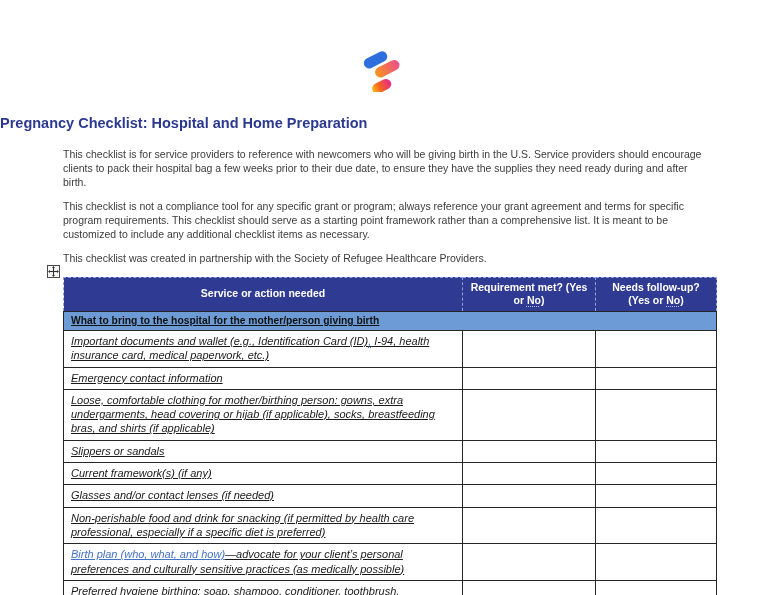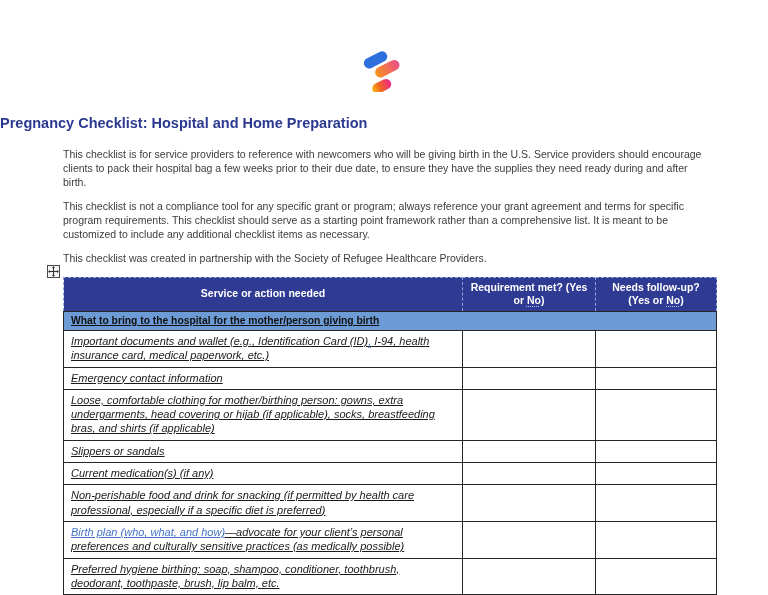--- a/index.html
+++ b/index.html
@@ -133,21 +133,26 @@
             <td class="cell-desc"><span>Loose, comfortable clothing for mother/birthing person: gowns, extra undergarments, head covering or hijab (if applicable), socks, breastfeeding bras, and shirts (if applicable)</span></td>
             <td class="cell-input"></td>
             <td class="cell-input"></td>
           </tr>
           <tr>
             <td class="cell-desc"><span>Slippers or sandals</span></td>
             <td class="cell-input"></td>
             <td class="cell-input"></td>
           </tr>
           <tr>
-            <td class="cell-desc"><span>Current medication(s) (if any)</span></td>
+            <td class="cell-desc"><span>Current framework(s) (if any)</span></td>
+            <td class="cell-input"></td>
+            <td class="cell-input"></td>
+          </tr>
+          <tr>
+            <td class="cell-desc"><span>Glasses and/or contact lenses (if needed)</span></td>
             <td class="cell-input"></td>
             <td class="cell-input"></td>
           </tr>
           <tr>
             <td class="cell-desc"><span>Non-perishable food and drink for snacking (if permitted by health care professional, especially if a specific diet is preferred)</span></td>
             <td class="cell-input"></td>
             <td class="cell-input"></td>
           </tr>
           <tr>
             <td class="cell-desc"><span class="seg-link">Birth plan (who, what, and how)</span><span>—advocate for your client’s personal preferences and culturally sensitive practices (as medically possible)</span></td>

